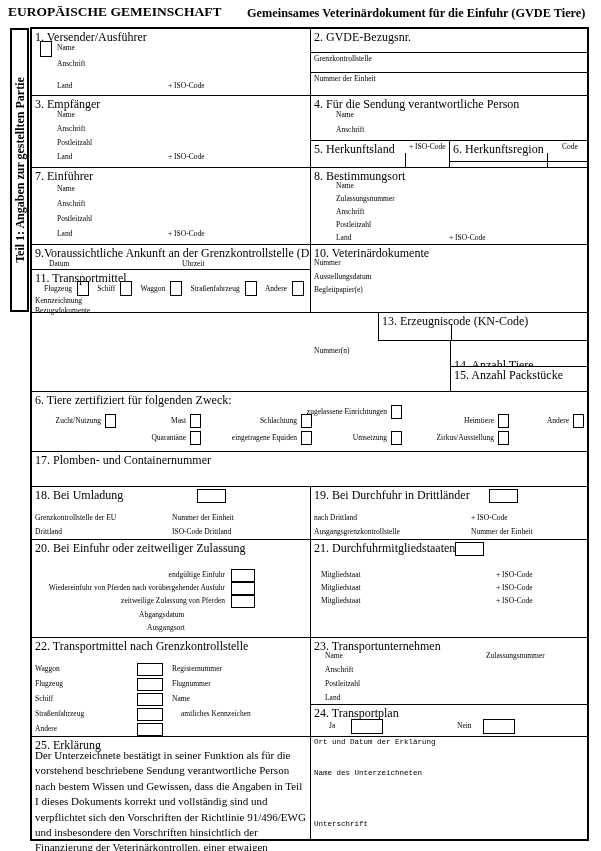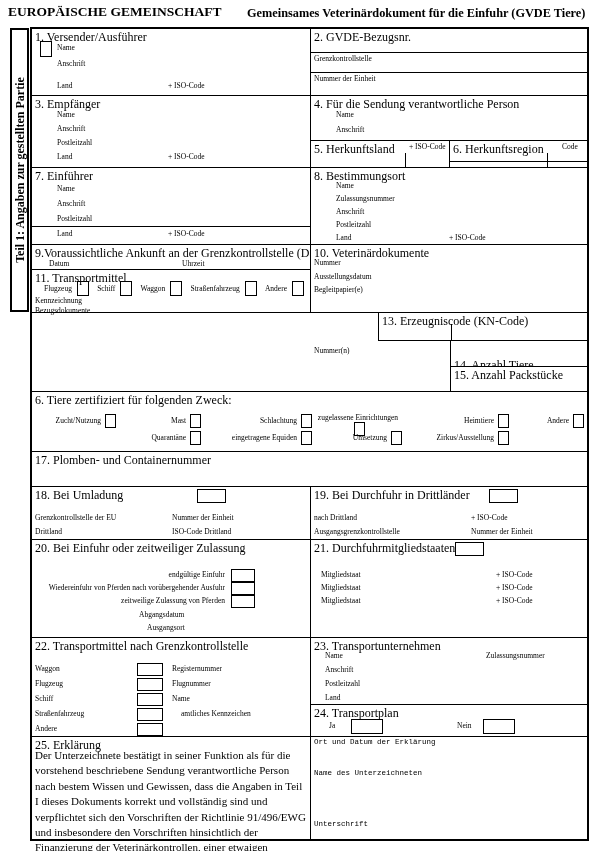--- a/index.html
+++ b/index.html
@@ -76,21 +76,21 @@
     <span class="t" style="left:98px;top:2px;">+ ISO-Code</span>
     <div class="vseg" style="left:94px;top:12px;height:15px;"></div>
   </div>
 
   <div class="box" style="left:449px;top:140px;width:139px;height:22px;">
     <span class="bt" style="left:3px;top:2px;">6. Herkunftsregion</span>
     <span class="t" style="left:112px;top:2px;">Code</span>
     <div class="vseg" style="left:97px;top:12px;height:15px;"></div>
   </div>
 
-  <div class="box" style="left:31px;top:167px;width:280px;height:60px;">
+  <div class="box" style="left:31px;top:167px;width:280px;height:78px;">
     <span class="bt" style="left:3px;top:2px;">7. Einführer</span>
     <span class="t" style="left:25px;top:17px;">Name</span>
     <span class="t" style="left:25px;top:32px;">Anschrift</span>
     <span class="t" style="left:25px;top:47px;">Postleitzahl</span>
     <span class="t" style="left:25px;top:62px;">Land</span>
     <span class="t" style="left:136px;top:62px;">+ ISO-Code</span>
   </div>
 
   <div class="box" style="left:310px;top:167px;width:278px;height:78px;">
     <span class="bt" style="left:3px;top:2px;">8. Bestimmungsort</span>
@@ -165,21 +165,21 @@
         <span class="cbp"></span>
       </span>
     <span class="pair" style="right:386px;top:22px;">
         <span class="ti">Mast</span>
         <span class="cbp"></span>
       </span>
     <span class="pair" style="right:275px;top:22px;">
         <span class="ti">Schlachtung</span>
         <span class="cbp"></span>
       </span>
-    <span class="pair" style="right:185px;top:22px;flex-direction:column;">
+    <span class="pair" style="right:185px;top:13px;">
         <span class="ti">zugelassene Einrichtungen</span>
         <span class="cbp"></span>
       </span>
     <span class="pair" style="right:78px;top:22px;">
         <span class="ti">Heimtiere</span>
         <span class="cbp"></span>
       </span>
     <span class="pair" style="right:3px;top:22px;">
         <span class="ti">Andere</span>
         <span class="cbp"></span>

